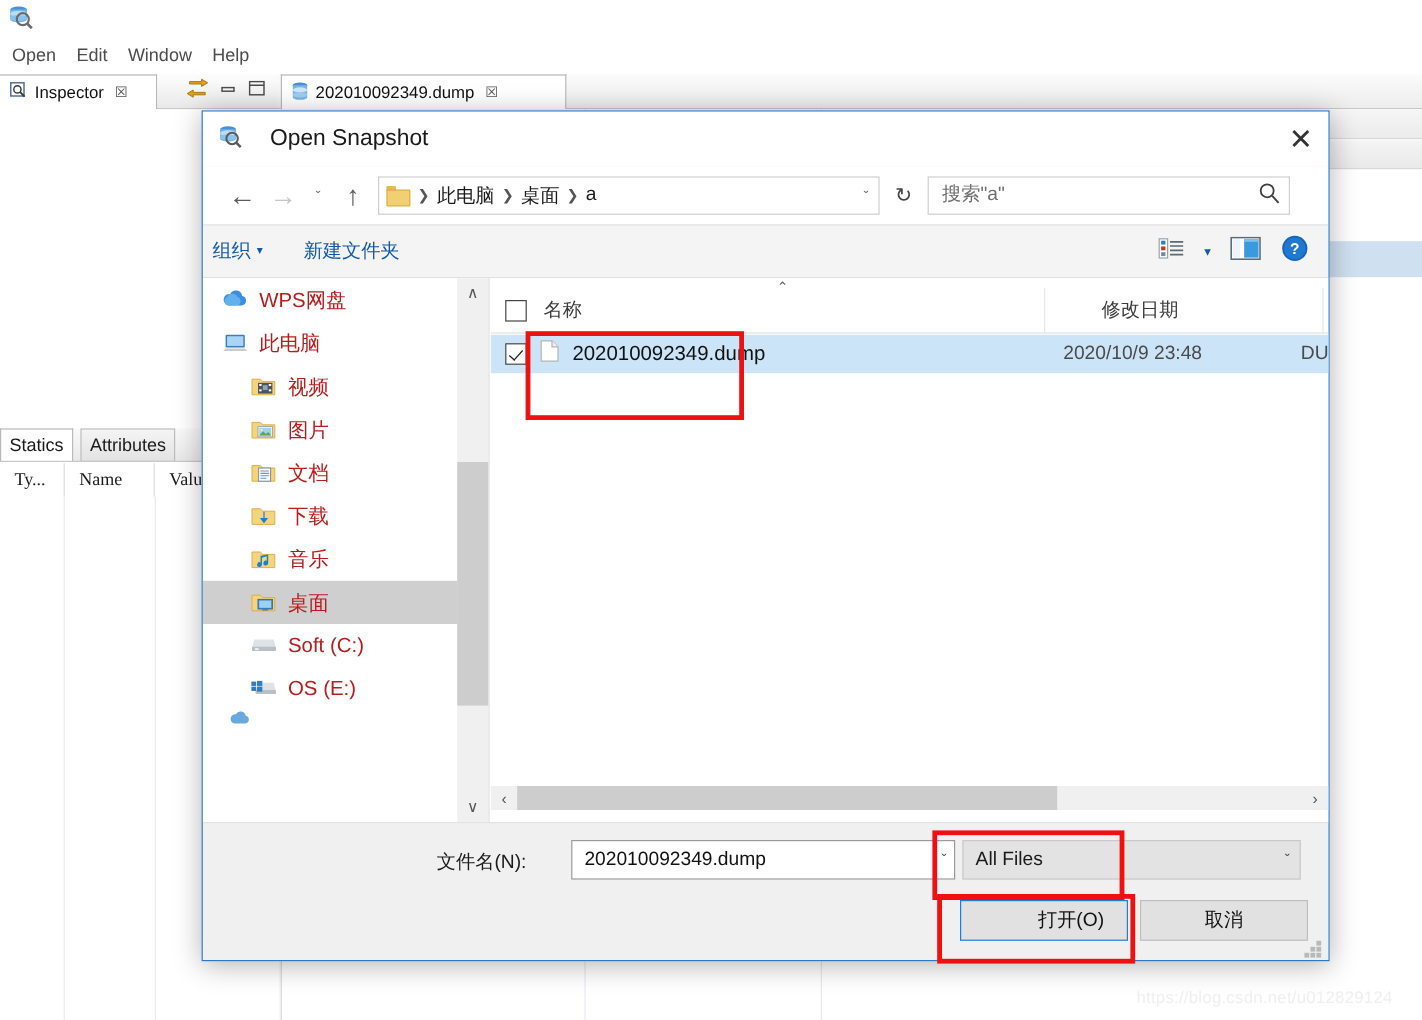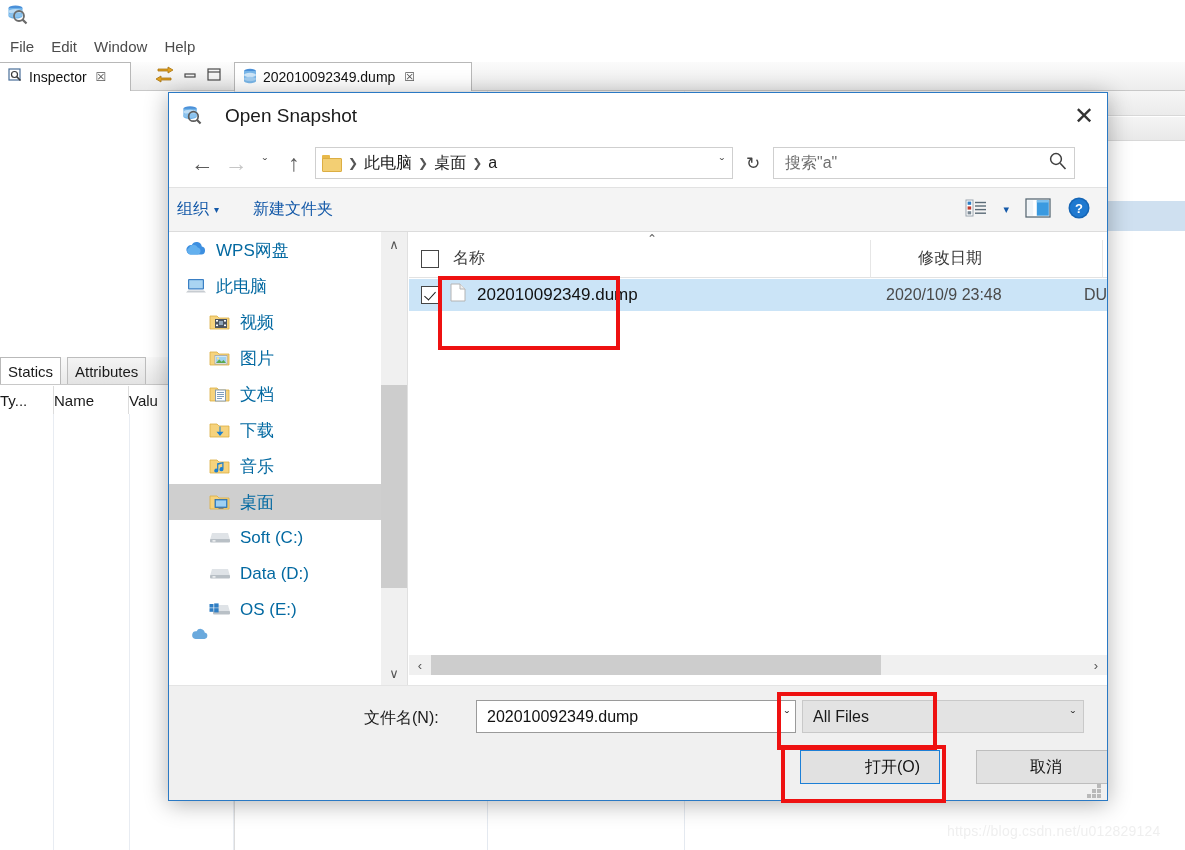--- a/index.html
+++ b/index.html
@@ -74,22 +74,22 @@
   }
   .itab { position:absolute; top:0; height:28px; display:flex; align-items:center;
           padding:0 7px; font-size:15px; color:#1a1a1a; }
   .itab.sel { left:0; background:#ffffff; border:1px solid #b9b9b9; border-bottom-color:#fff; }
   .itab.unsel { left:67px; background:linear-gradient(#f4f4f4,#e3e3e3); border:1px solid #bdbdbd; }
   .itab-underline { position:absolute; left:0; top:384px; width:234px; height:1px; background:#c8c8c8; }
   .ins-cols {
     position:absolute; left:0; top:386px; width:234px; height:28px;
     display:flex; align-items:center; font-size:15px; color:#1a1a1a; background:#ffffff;
   }
-  .ins-col { height:28px; display:flex; align-items:center; padding-left:0;
-             border-right:1px solid #dcdcdc; }
+  .ins-col { height:28px; display:flex; align-items:center; padding-left:12px;
+             border-right:1px solid #dcdcdc;font-family:Liberation Serif, serif; }
   .ins-blank { position:absolute; left:0; top:414px; width:234px; height:436px; background:#fff; }
   .ins-vr { position:absolute; top:414px; width:1px; height:436px; background:#e8ecf2; }
 
   
   #open-snapshot-dialog {
     position:absolute; left:168px; top:92px; width:940px; height:709px;
     background:#f0f0f0;
     border:1px solid #2a79c4;
     box-shadow:0 3px 22px rgba(0,0,0,.30);
     overflow:hidden;
@@ -139,21 +139,21 @@
     display:flex; align-items:center; padding-left:8px;
   }
   .cmd-item { font-size:16px; color:#1459a8; display:flex; align-items:center; gap:5px; margin-right:34px; }
   .cmd-caret { font-size:10px; color:#1459a8; }
   .cmd-right { margin-left:auto; display:flex; align-items:center; gap:16px; padding-right:16px; }
 
   
   .dlg-main { position:absolute; left:0; top:139px; width:938px; height:453px; background:#fff; }
   .tree-pane { position:absolute; left:0; top:0; width:220px; height:453px; background:#ffffff; overflow:hidden; }
   .tree-item {
-    height:36px; display:flex; align-items:center; font-size:17px; color:#0369a1;
+    height:36px; display:flex; align-items:center; font-size:17px; color:#b91c1c;
     padding-left:16px; gap:9px; white-space:nowrap;
   }
   .tree-item.indent { padding-left:40px; }
   .tree-item.selected { background:#cfcfcf; }
   .tree-ico { width:22px; height:19px; position:relative; flex:0 0 22px; }
 
   .tree-scroll { position:absolute; left:212px; top:0; width:26px; height:453px; background:#f0f0f0; }
   .ts-arrow { width:26px; height:24px; display:flex; align-items:center; justify-content:center;
               font-size:13px; color:#555; }
   .ts-thumb { position:absolute; left:0; top:153px; width:26px; height:203px; background:#cdcdcd; }
@@ -209,21 +209,21 @@
     background:#e3e3e3; border:1px solid #c9c9c9; display:flex; align-items:center; padding:0 8px 0 10px;
   }
   .filter-combo span.val { flex:1; font-size:16px; color:#1a1a1a; }
   .btn {
     position:absolute; top:64px; height:34px; width:140px;
     background:#e1e1e1; border:1px solid #bdbdbd;
     display:flex; align-items:center; justify-content:center;
     font-size:16px; color:#111;
   }
   .btn.primary { left:631px; border:1.6px solid #1c7fd6;padding-left:45px; }
-  .btn.cancel { left:807px; }
+  .btn.cancel { left:781px; }
   .grip { position:absolute; right:6px; bottom:4px; width:14px; height:14px; }
   .grip i { position:absolute; width:4px; height:4px; background:#b9b9b9; }
 
   
   .redbox { position:absolute; border:4px solid #ee1111; pointer-events:none; }
   #redbox-file     { left:438px; top:276px; width:182px; height:74px; }
   #redbox-filter   { left:777px; top:692px; width:160px; height:58px; }
   #redbox-open     { left:781px; top:745px; width:165px; height:58px; }
 
   .watermark {
@@ -250,21 +250,21 @@
         <path d="M2.5 5v8c0 1.4 3.1 2.6 7 2.6s7-1.2 7-2.6V5" fill="#6fb2e8"></path>
         <ellipse cx="9.5" cy="8.5" rx="7" ry="2.6" fill="#bcdcf5"></ellipse>
         <ellipse cx="9.5" cy="12" rx="7" ry="2.6" fill="#8cc3ee"></ellipse>
         <circle cx="13" cy="13" r="5" fill="none" stroke="#6b6b6b" stroke-width="1.8"></circle>
         <line x1="16.6" y1="16.6" x2="20.5" y2="20.5" stroke="#6b6b6b" stroke-width="2.2"></line>
       </svg>
     </span>
   </div>
 
   <div class="app-menubar">
-    <span>File</span>
+    <span>Open</span>
     <span>Edit</span>
     <span>Window</span>
     <span>Help</span>
   </div>
 
   <div class="tabstrip">
     <div class="vtab inspector">
       <span>
         <svg width="15" height="15" viewBox="0 0 15 15">
           <rect x="1" y="1" width="11" height="11" fill="#fff" stroke="#4a6f99" stroke-width="1.2"></rect>
@@ -528,30 +528,20 @@
         <span class="tree-ico">
           <svg width="22" height="14" viewBox="0 0 22 14">
             <path d="M3 3h16l2 7H1z" fill="#dfe3e7"></path>
             <rect x="1" y="9" width="20" height="3.6" rx="1" fill="#b9c0c6"></rect>
             <rect x="3.5" y="10.3" width="3" height="1.2" fill="#ffffff"></rect>
           </svg>
         </span>
         <span>Soft (C:)</span>
       </div>
 
-      <div class="tree-item indent">
-        <span class="tree-ico">
-          <svg width="22" height="14" viewBox="0 0 22 14">
-            <path d="M3 3h16l2 7H1z" fill="#dfe3e7"></path>
-            <rect x="1" y="9" width="20" height="3.6" rx="1" fill="#b9c0c6"></rect>
-            <rect x="3.5" y="10.3" width="3" height="1.2" fill="#ffffff"></rect>
-          </svg>
-        </span>
-        <span>Data (D:)</span>
-      </div>
 
       <div class="tree-item indent">
         <span class="tree-ico">
           <svg width="22" height="16" viewBox="0 0 22 16">
             <path d="M6 4h13l2 7H4z" fill="#dfe3e7"></path>
             <rect x="4" y="10" width="17" height="3.4" rx="1" fill="#b9c0c6"></rect>
             <g fill="#2f7ec4">
               <rect x="0.5" y="3" width="4" height="3.6"></rect>
                 <rect x="5.2" y="2.4" width="4.4" height="4.2"></rect>
               <rect x="0.5" y="7.2" width="4" height="3.6"></rect>

